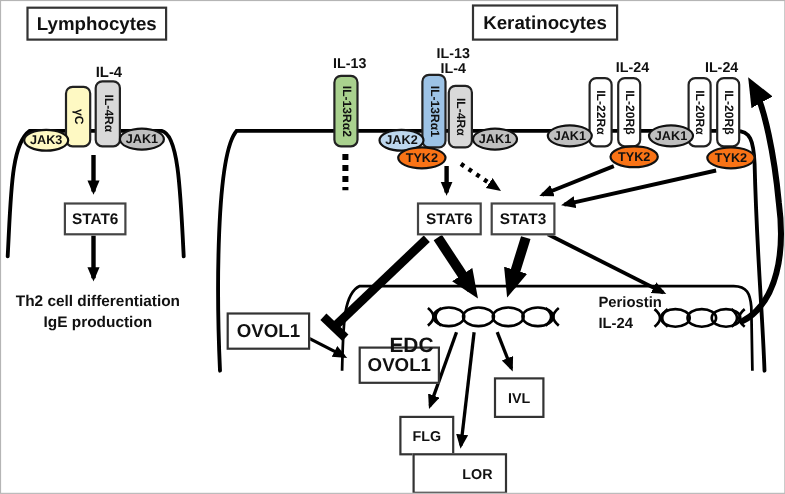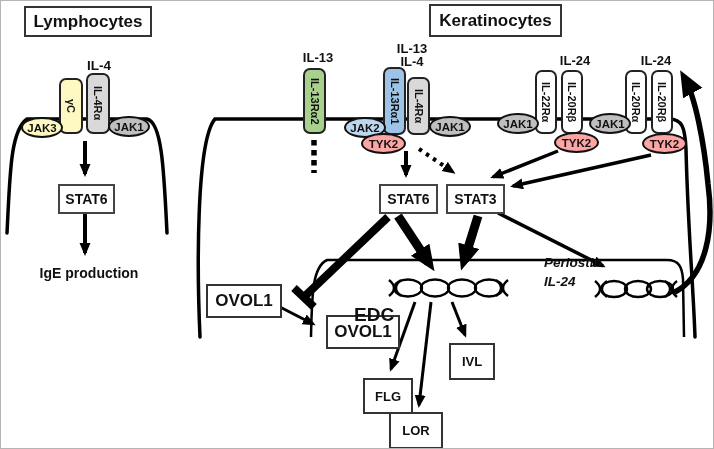--- a/index.html
+++ b/index.html
@@ -17,21 +17,21 @@
        font-weight:bold;font-size:11.5px;box-sizing:border-box;}
   .statbox{border:2px solid #444;background:#fff;font-weight:bold;font-size:14px;
            display:flex;align-items:center;justify-content:center;}
   .genebox{border:2px solid #333;background:#fff;font-weight:bold;font-size:13px;
            display:flex;align-items:center;justify-content:center;}
   .c-yellow{background:#fef9c3;}
   .c-gray{background:#d9d9d9;}
   .c-green{background:#a9d18e;}
   .c-blue{background:#9dc3e6;}
   .c-ltblue{background:#bdd7ee;}
-  .c-peach{background:#fca5a5;}
+  .c-peach{background:#f97316;}
   .c-dgray{background:#bfbfbf;}
   .c-white{background:#ffffff;}
   .outcome{font-weight:bold;font-size:14px;line-height:19px;text-align:center;}
   .peri{font-weight:bold;font-size:13.5px;line-height:19px;text-align:left;}
   .edc{font-weight:bold;font-size:19px;}
 </style>
 </head>
 <body>
 
 <div id="fig">
@@ -106,20 +106,21 @@
 
   <div class="abs rect c-yellow vtext" style="left:58px;top:77px;width:24px;height:56px;">γC</div>
   <div class="abs rect c-gray vtext" style="left:85px;top:72px;width:24px;height:61px;">IL-4Rα</div>
 
   <div class="abs ell c-yellow" style="left:20px;top:116px;width:42px;height:21px;">JAK3</div>
   <div class="abs ell c-dgray" style="left:107px;top:115px;width:42px;height:21px;">JAK1</div>
 
   <div class="abs statbox" style="left:57px;top:183px;width:53px;height:26px;">STAT6</div>
 
   <div class="abs outcome" style="left:8px;top:263px;width:160px;">
+    <div>Th2 cell differentiation</div>
     <div>IgE production</div>
   </div>
 
   <div class="abs titlebox" style="left:428px;top:3px;width:129px;height:29px;">Keratinocytes</div>
 
   <div class="abs lbl" style="left:293px;top:50px;width:48px;">IL-13</div>
   <div class="abs rect c-green vtext" style="left:302px;top:67px;width:23px;height:66px;">IL-13Rα2</div>
 
   <div class="abs lbl" style="left:387px;top:41px;width:48px;">
     <div>IL-13</div>
@@ -144,22 +145,22 @@
   <div class="abs ell c-peach" style="left:641px;top:132px;width:45px;height:21px;">TYK2</div>
 
   <div class="abs statbox" style="left:378px;top:183px;width:55px;height:26px;">STAT6</div>
   <div class="abs statbox" style="left:445px;top:183px;width:55px;height:26px;">STAT3</div>
 
   <div class="abs genebox" style="left:205px;top:283px;width:72px;height:30px;font-size:17px;">OVOL1</div>
   <div class="abs genebox" style="left:325px;top:314px;width:70px;height:30px;font-size:17px;">OVOL1</div>
 
   <div class="abs edc" style="left:353px;top:277px;margin-top:26px;">EDC</div>
 
-  <div class="abs peri" style="left:543px;top:252px;width:72px;font-style:italic;">
+  <div class="abs peri" style="left:543px;top:264px;width:72px;">
     <div>Periostin</div>
     <div>IL-24</div>
   </div>
 
   <div class="abs genebox" style="left:448px;top:342px;width:42px;height:33px;">IVL</div>
   <div class="abs genebox" style="left:362px;top:377px;width:46px;height:32px;">FLG</div>
-  <div class="abs genebox" style="left:388px;top:411px;width:50px;height:33px;">LOR</div>
+  <div class="abs genebox" style="left:374px;top:411px;width:50px;height:33px;padding-left:32px;">LOR</div>
 
 </div>
 
 </body></html>

